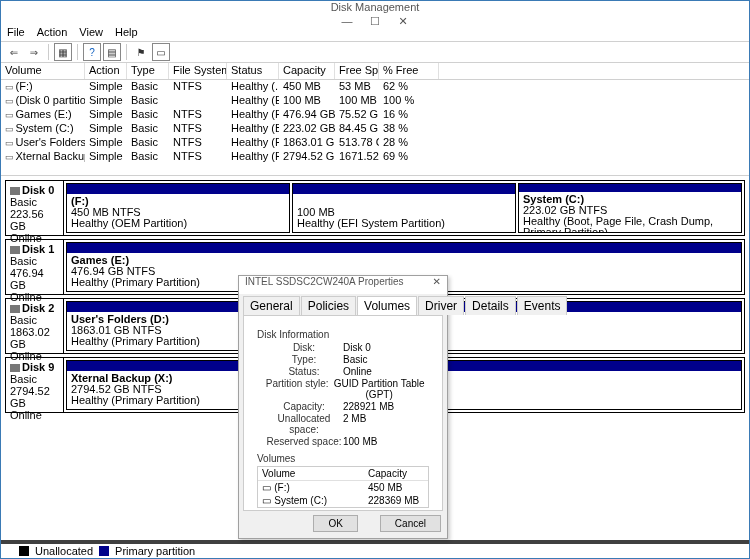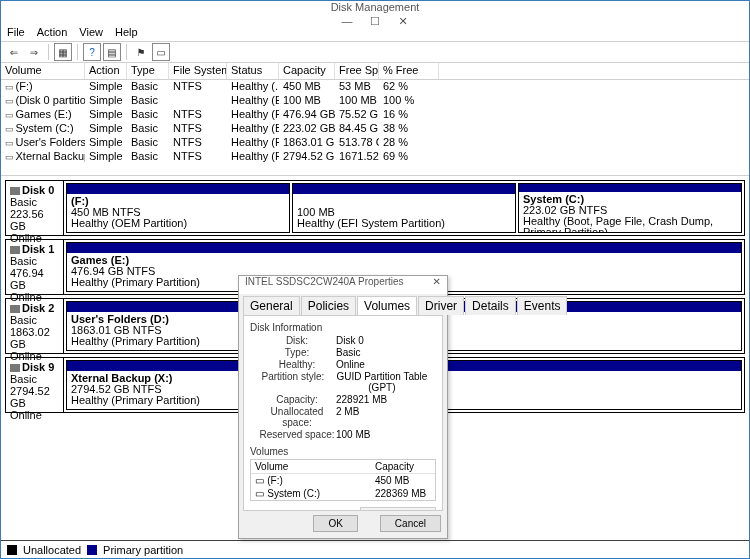--- a/index.html
+++ b/index.html
@@ -26,34 +26,34 @@
   .disks { padding:4px; overflow:hidden; }
   .diskrow { display:flex; margin-bottom:3px; border:1px solid #000; height:56px; background:#fff;}
   .dlabel { width:58px; border-right:1px solid #000; padding:3px 4px; line-height:12px;}
   .dlabel .dn { font-weight:bold; }
   .dlabel .dicon { display:inline-block; width:10px; height:8px; background:#777; margin-right:2px; vertical-align:middle;}
   .dparts { flex:1; display:flex; gap:2px; padding:2px;}
   .part { border:1px solid #000; flex:1; display:flex; flex-direction:column;}
   .partbar { height:10px; background:#00008b;}
   .partbody { padding:2px 4px; line-height:11px; overflow:hidden;}
   .partbody b { font-weight:bold; }
-  .legend { position:absolute; bottom:0; left:0; right:0; height:18px; border-top:1px solid #404040; display:flex; align-items:center; padding:0 6px; gap:6px; background:#fff;}
+  .legend { position:absolute; bottom:0; left:0; right:0; height:18px; border-top:4px solid #404040; display:flex; align-items:center; padding:0 18px; gap:6px; background:#fff;}
   .lswatch { width:10px; height:10px;}
   .black { background:#000; }
   .navy { background:#00008b; }
 
   
   .dialog { position:absolute; left:237px; top:274px; width:210px; height:264px; background:#f0f0f0; border:1px solid #a0a0a0; box-shadow:2px 2px 4px rgba(0,0,0,0.2); font-size:10px;}
   .dtitle { height:18px; display:flex; padding:0 6px; color:#555; background:#fff;}
   .dtitle span:first-child { flex:1; }
   .dclose { color:#555; }
   .tabs { display:flex; padding:2px 4px 0 4px; }
   .tab { padding:2px 6px; border:1px solid #ccc; border-bottom:none; background:#f0f0f0; margin-right:1px; font-size:12px;}
   .tab.active { background:#fff; }
-  .tabbody { background:#fff; border:1px solid #ccc; margin:0 4px 4px 4px; padding:6px; height:196px; overflow:hidden;}
+  .tabbody { background:#fff; border:1px solid #ccc; margin:0 4px 4px 4px; padding:13px; height:196px; overflow:hidden;}
   .group { margin-bottom:6px;}
   .grouptitle { color:#333; margin-bottom:2px;}
   .kv { display:flex; margin:1px 0 1px 8px;text-align:center;}
   .kv .k { width:78px; color:#333;}
   .vols { border:1px solid #ccc; margin:2px 0; }
   .volhead { display:flex; background:#fff; border-bottom:1px solid #e0e0e0; padding:1px 4px;}
   .volhead div:first-child{flex:1}
   .volrow { display:flex; padding:1px 4px;}
   .volrow div:first-child{flex:1}
   .dbtns { display:flex; justify-content:flex-end; gap:22px; padding:0 6px 6px 0;}
@@ -241,21 +241,21 @@
       <div id="kvs">
           <div class="kv">
             <div class="k">Disk:</div>
             <div>Disk 0</div>
           </div>
           <div class="kv">
             <div class="k">Type:</div>
             <div>Basic</div>
           </div>
           <div class="kv">
-            <div class="k">Healthy:</div>
+            <div class="k">Status:</div>
             <div>Online</div>
           </div>
           <div class="kv">
             <div class="k">Partition style:</div>
             <div>GUID Partition Table (GPT)</div>
           </div>
           <div class="kv">
             <div class="k">Capacity:</div>
             <div>228921 MB</div>
           </div>

